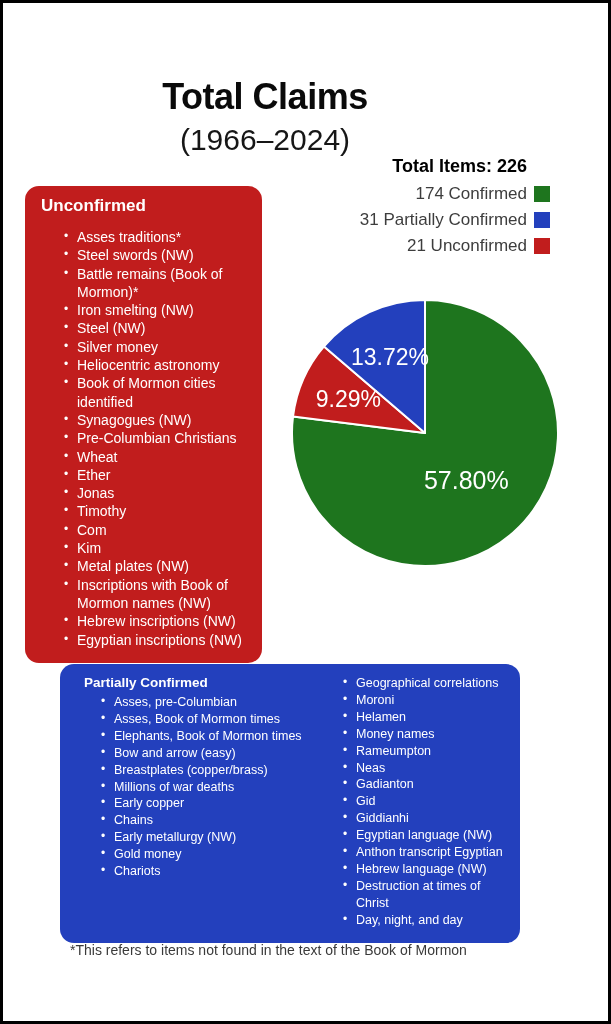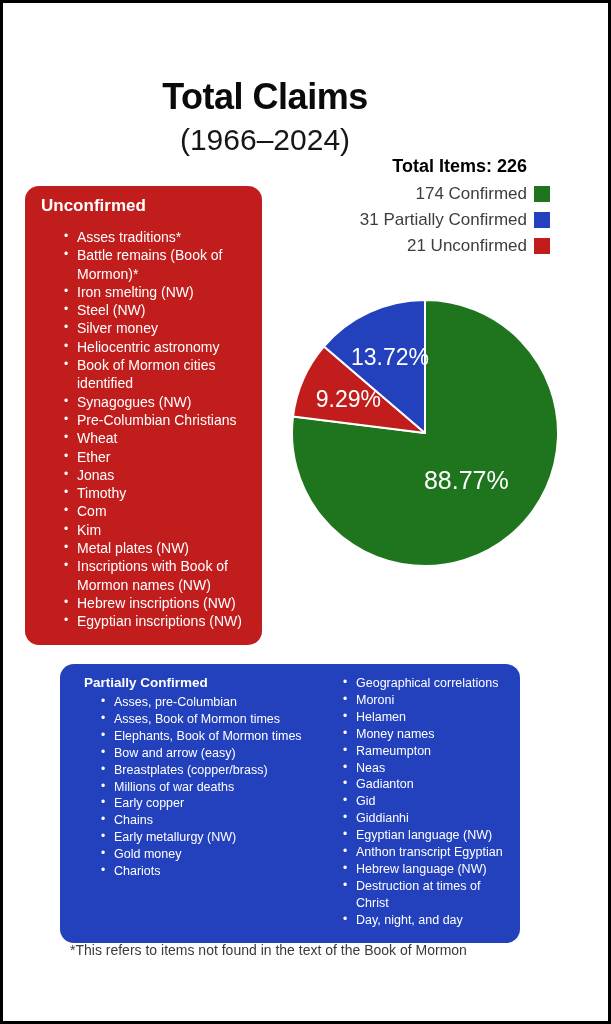--- a/index.html
+++ b/index.html
@@ -69,20 +69,21 @@
     <div class="legend-row">
       <span>21 Unconfirmed</span>
       <span class="legend-swatch" style="background: rgb(193, 29, 29);"></span>
     </div>
   </div>
 
   <div class="box red-box" style="background: rgb(193, 29, 29);">
     <div class="box-title">Unconfirmed</div>
     <ul class="box-list">
         <li>Asses traditions*</li>
+        <li>Steel swords (NW)</li>
         <li>Battle remains (Book of Mormon)*</li>
         <li>Iron smelting (NW)</li>
         <li>Steel (NW)</li>
         <li>Silver money</li>
         <li>Heliocentric astronomy</li>
         <li>Book of Mormon cities identified</li>
         <li>Synagogues (NW)</li>
         <li>Pre-Columbian Christians</li>
         <li>Wheat</li>
         <li>Ether</li>
@@ -97,21 +98,21 @@
       </ul>
   </div>
 
   <div class="pie-wrap">
     <svg width="270" height="270" viewBox="0 0 270 270">
         <path d="M 135 135 L 135.00 2.00 A 133 133 0 1 1 3.04 118.41 Z" fill="#1e751e" stroke="#ffffff" stroke-width="2" stroke-linejoin="round"></path>
         <path d="M 135 135 L 3.04 118.41 A 133 133 0 0 1 34.03 48.43 Z" fill="#c11d1d" stroke="#ffffff" stroke-width="2" stroke-linejoin="round"></path>
         <path d="M 135 135 L 34.03 48.43 A 133 133 0 0 1 135.00 2.00 Z" fill="#2340bd" stroke="#ffffff" stroke-width="2" stroke-linejoin="round"></path>
       </svg>
     <div class="pie-labels">
-        <div class="pie-label" style="left: 176.353px; top: 181.876px; font-size: 25px;">88.77%</div>
+        <div class="pie-label" style="left: 176.353px; top: 181.876px; font-size: 25px;">57.80%</div>
         <div class="pie-label" style="left: 58.3864px; top: 101.072px; font-size: 23px;">9.29%</div>
         <div class="pie-label" style="left: 99.9922px; top: 58.8737px; font-size: 23px;">13.72%</div>
       </div>
   </div>
 
   <div class="box blue-box" style="background: rgb(35, 64, 189);">
     <div class="pc-left">
       <div class="box-title">Partially Confirmed</div>
       <ul class="box-list">
           <li>Asses, pre-Columbian</li>

